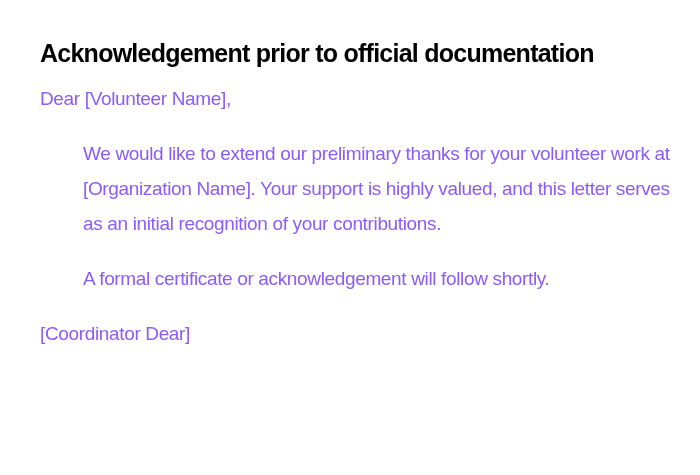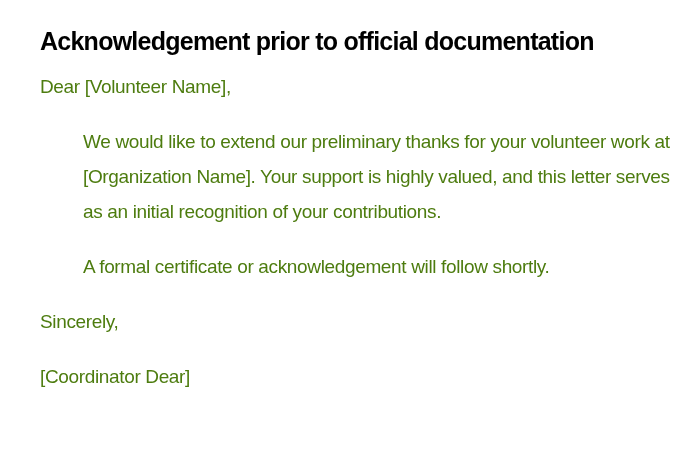--- a/index.html
+++ b/index.html
@@ -9,46 +9,45 @@
     }
     body {
       width: 700px;
       height: 475px;
       overflow: hidden;
       font-family: "Liberation Sans", sans-serif;
       color: #111111;
     }
     .page {
       position: relative;
-      padding: 24px 40px 0 40px;
+      padding: 36px 40px 0 40px;
     }
     .title {
       margin: 0;
       font-weight: bold;
       font-size: 25px;
       line-height: 34px;
       letter-spacing: -0.75px;
       color: #000000;
       white-space: nowrap;
     }
     .para {
       margin: 0;
       font-size: 19px;
       line-height: 35px;
       letter-spacing: -0.35px;
-      color: #4d7c0f;
+      color: #8b5cf6;
     }
     .greeting { margin-top: 11px; }
     .body-para { margin-top: 20px; width: 600px; margin-left: 43px; }
     .closing { margin-top: 20px; }
     .signature { margin-top: 20px; }
   </style>
 </head>
 <body>
 
 <div class="page">
   <h1 class="title">Acknowledgement prior to official documentation</h1>
   <p class="para greeting">Dear [Volunteer Name],</p>
   <p class="para body-para">We would like to extend our preliminary thanks for your volunteer work at [Organization Name]. Your support is highly valued, and this letter serves as an initial recognition of your contributions.</p>
   <p class="para body-para">A formal certificate or acknowledgement will follow shortly.</p>
-  <p class="para closing">Sincerely,</p>
   <p class="para signature">[Coordinator Dear]</p>
 </div>
 
 </body></html>

